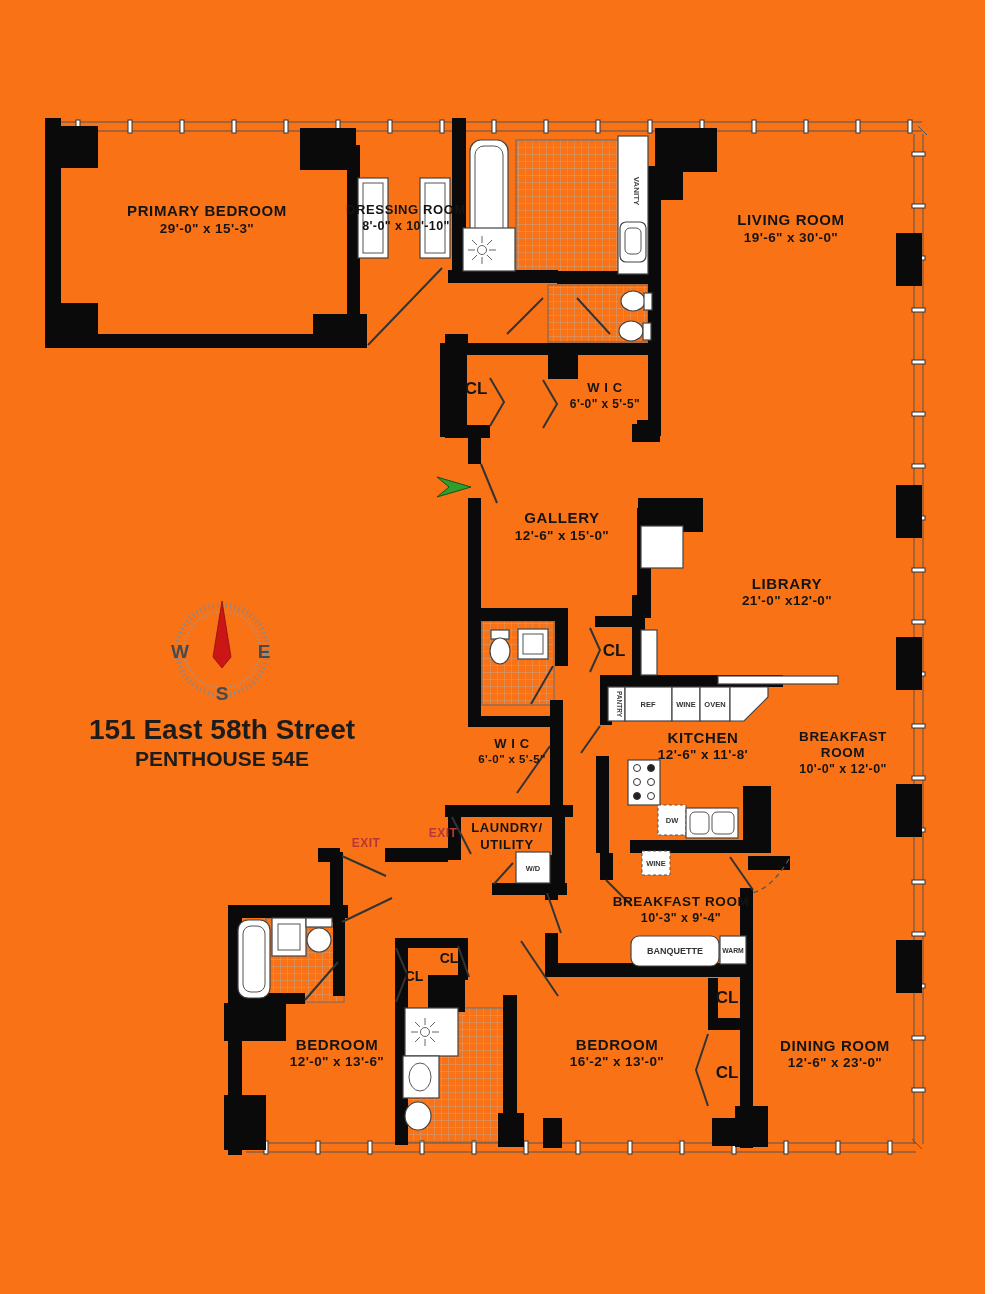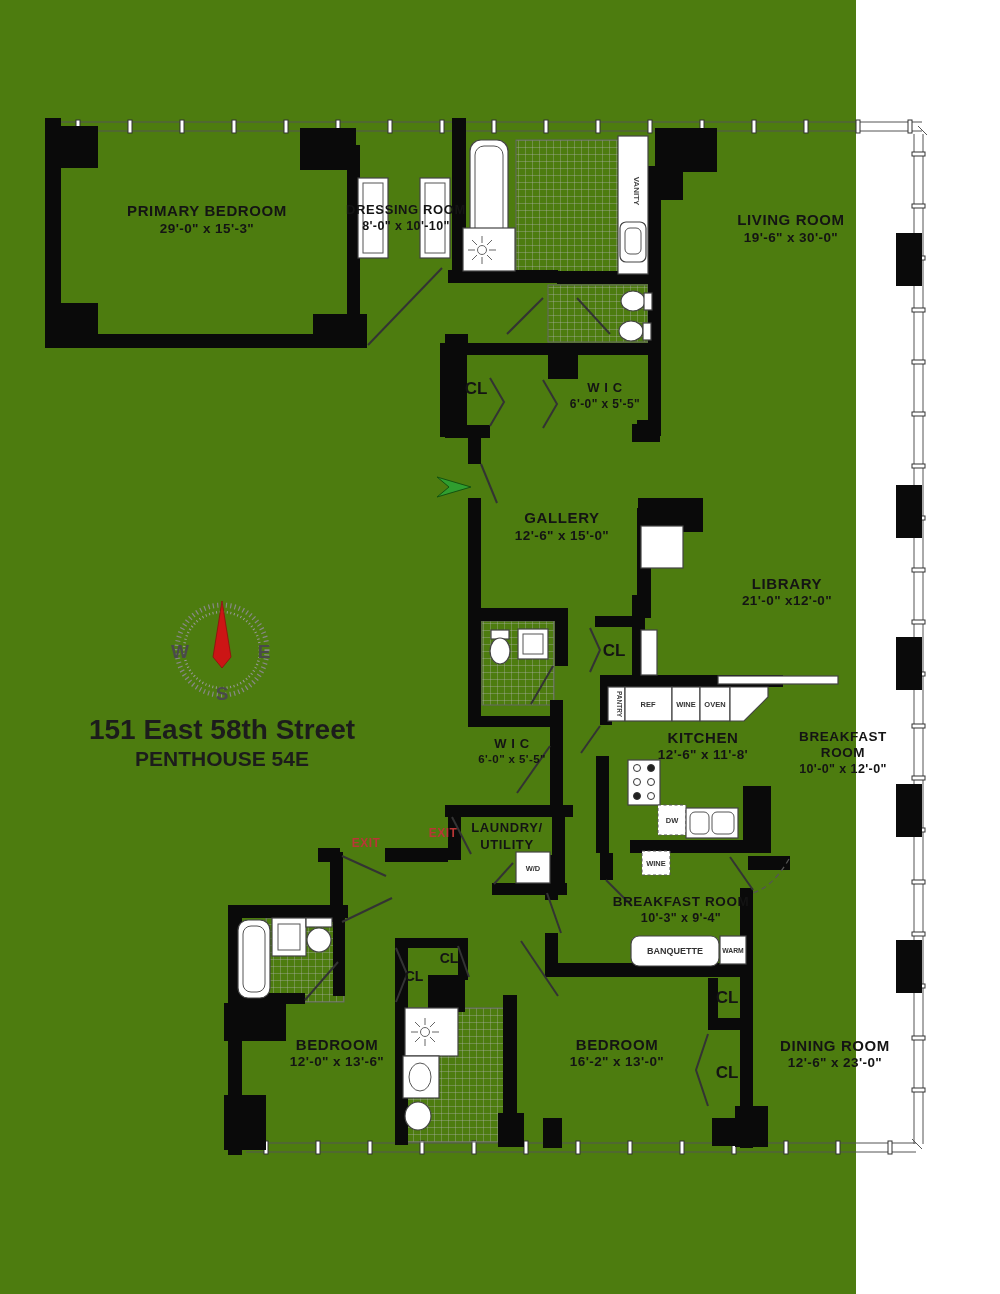--- a/index.html
+++ b/index.html
@@ -1,16 +1,16 @@
 <!DOCTYPE html>
 <html><head>
 <meta charset="utf-8">
 <style>
   html,body{margin:0;padding:0;background:#ffffff;}
-  .stage{width:856px;height:1294px;position:relative;background:#4d7c0f;}
+  .stage{width:985px;height:1294px;position:relative;background:#f97316;}
   svg{display:block;}
   .rname{font:bold 15px "Liberation Sans",sans-serif;fill:#141414;text-anchor:middle;letter-spacing:.6px;}
   .rdim{font:bold 13.5px "Liberation Sans",sans-serif;fill:#141414;text-anchor:middle;letter-spacing:.4px;}
   .cl{font:bold 17px "Liberation Sans",sans-serif;fill:#141414;text-anchor:middle;}
   .tiny{font:bold 7.5px "Liberation Sans",sans-serif;fill:#333;text-anchor:middle;}
   .vert{font:bold 8px "Liberation Sans",sans-serif;fill:#444;text-anchor:middle;}
   .exit{font:bold 12px "Liberation Sans",sans-serif;text-anchor:middle;letter-spacing:.5px;}
   .t1{font:bold 28px "Liberation Sans",sans-serif;fill:#1c1c1c;text-anchor:middle;}
   .t2{font:bold 21px "Liberation Sans",sans-serif;fill:#1c1c1c;text-anchor:middle;}
   .cdir{font:bold 19px "Liberation Sans",sans-serif;fill:#4a4a4a;text-anchor:middle;}

